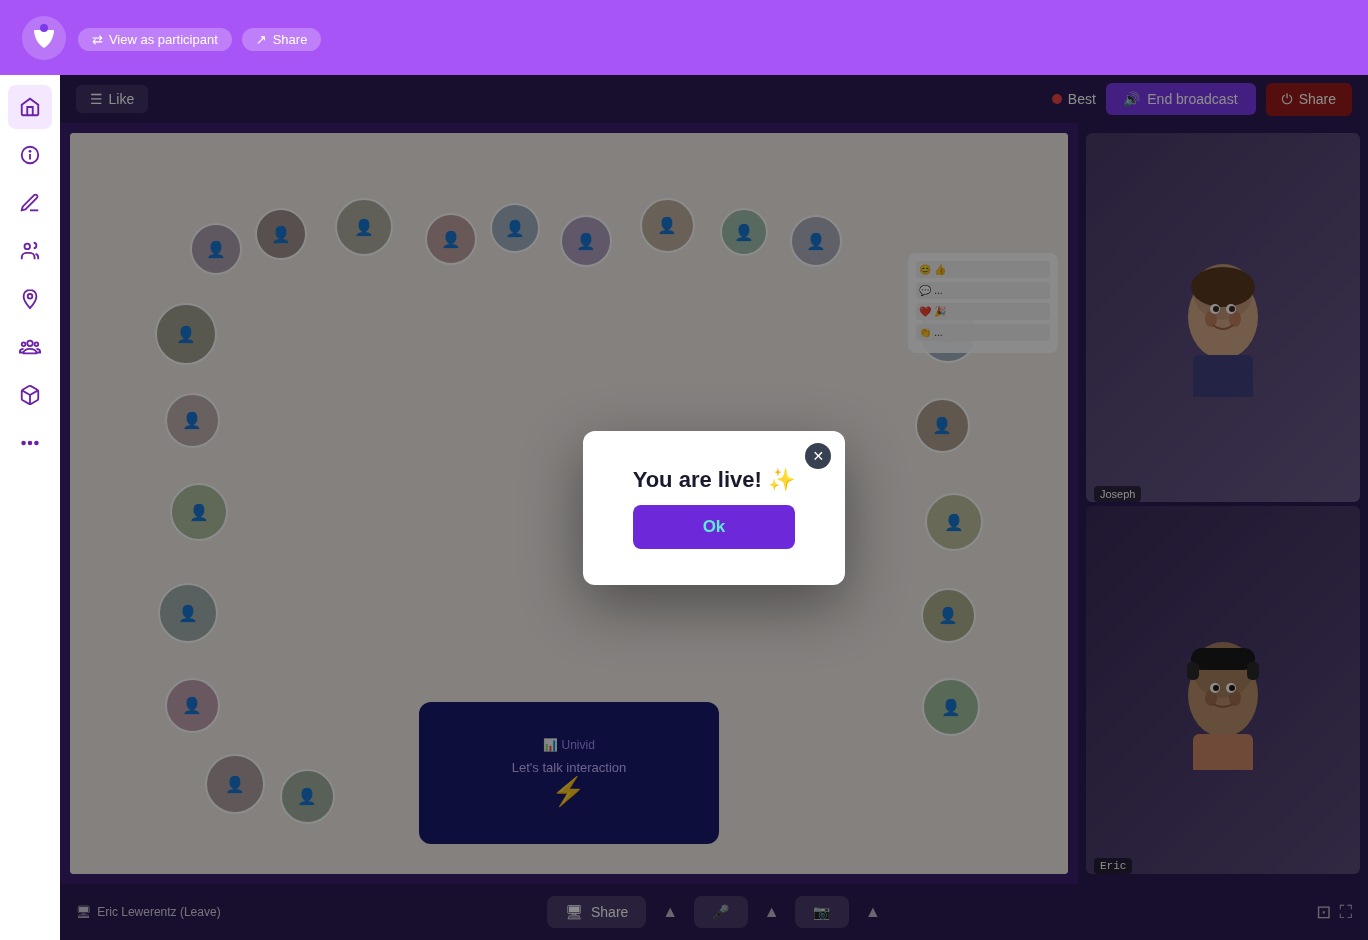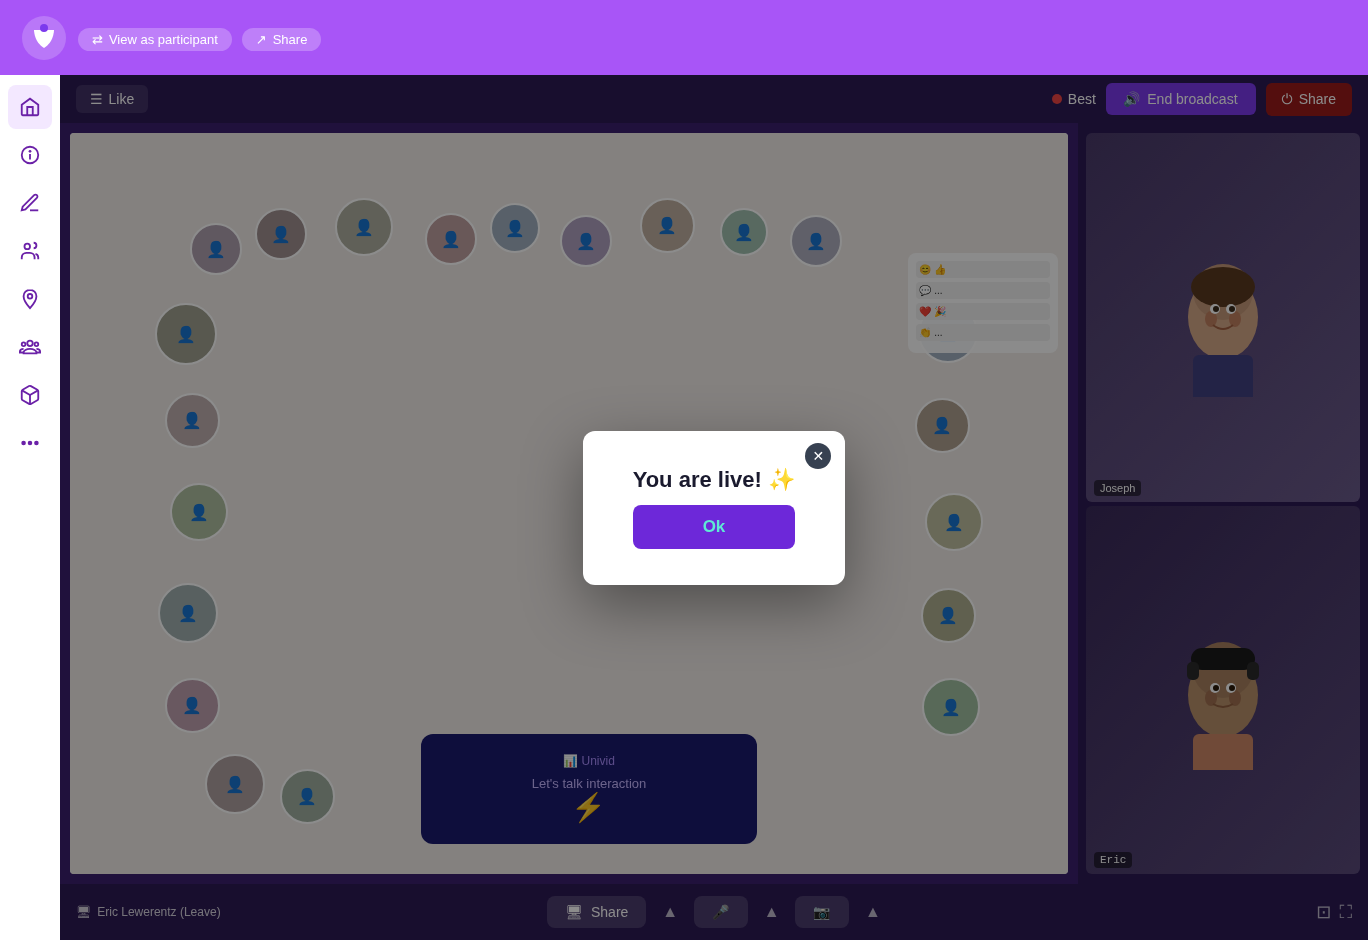--- a/index.html
+++ b/index.html
@@ -215,27 +215,26 @@
       border: 2px solid white;
       display: flex;
       align-items: center;
       justify-content: center;
     }
     .demo-card {
       position: absolute;
       bottom: 30px;
       left: 50%;
       transform: translateX(-50%);
-      width: 336px;
+      width: 300px;
       background: #1a1a6e;
       border-radius: 12px;
-      padding: 20px;
+      padding: 36px;
       text-align: center;
       color: white;
-      margin-left: 20px;
     }
     .demo-card-logo {
       font-size: 12px;
       color: #a78bfa;
       margin-bottom: 8px;
     }
     .demo-card-title {
       font-size: 22px;
       font-weight: 800;
       line-height: 1.2;
@@ -264,21 +263,21 @@
       background: #4a3570;
       border-radius: 6px;
       overflow: hidden;
       position: relative;
       display: flex;
       align-items: center;
       justify-content: center;
     }
     .speaker-name-tag {
       position: absolute;
-      bottom: 6px;
+      bottom: 0;
       left: 8px;
       color: white;
       font-size: 11px;
       background: rgba(0,0,0,0.5);
       padding: 2px 6px;
       border-radius: 4px;
     }
 
     
     .bottom-controls {

